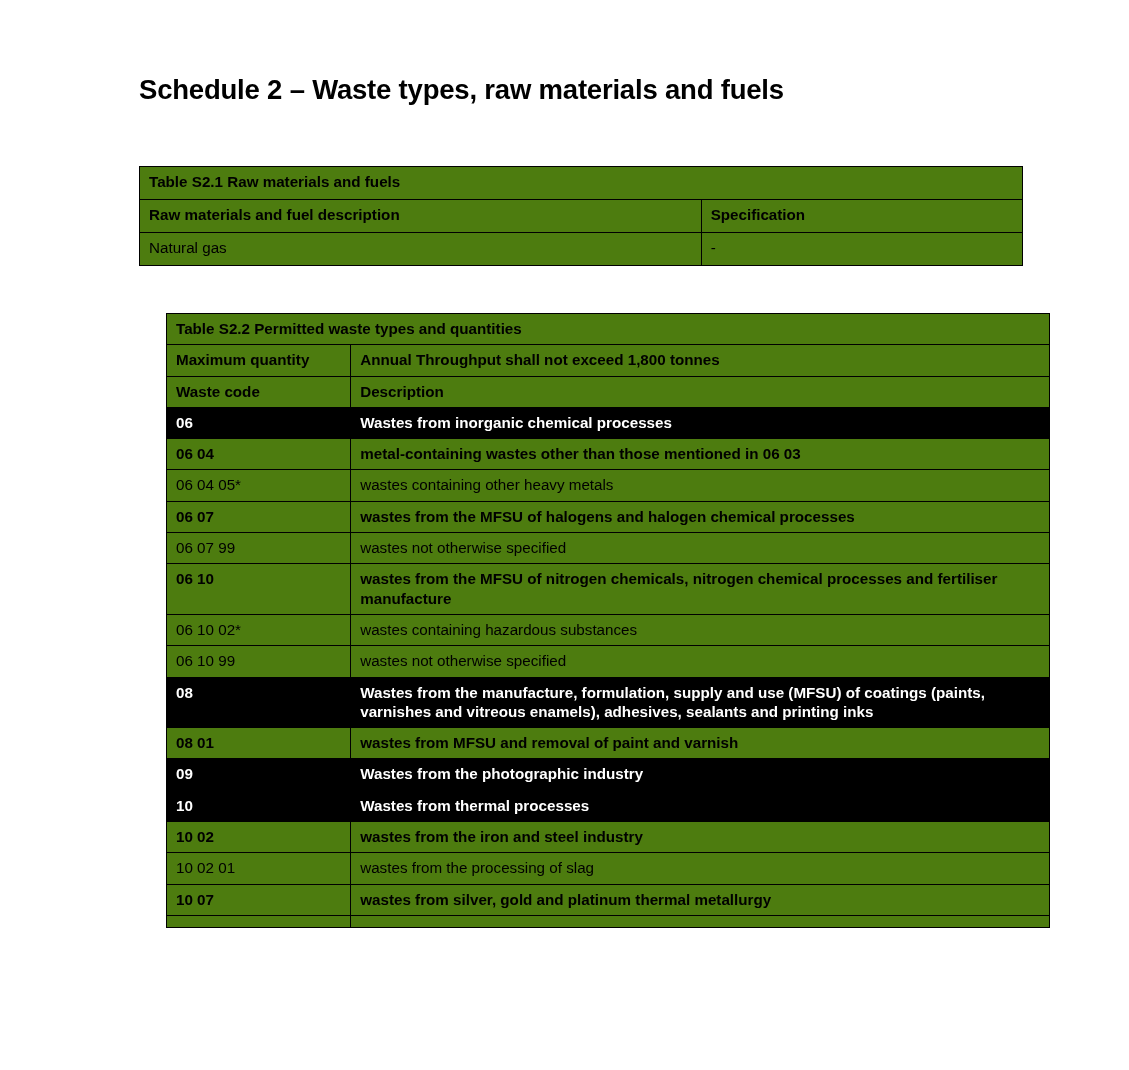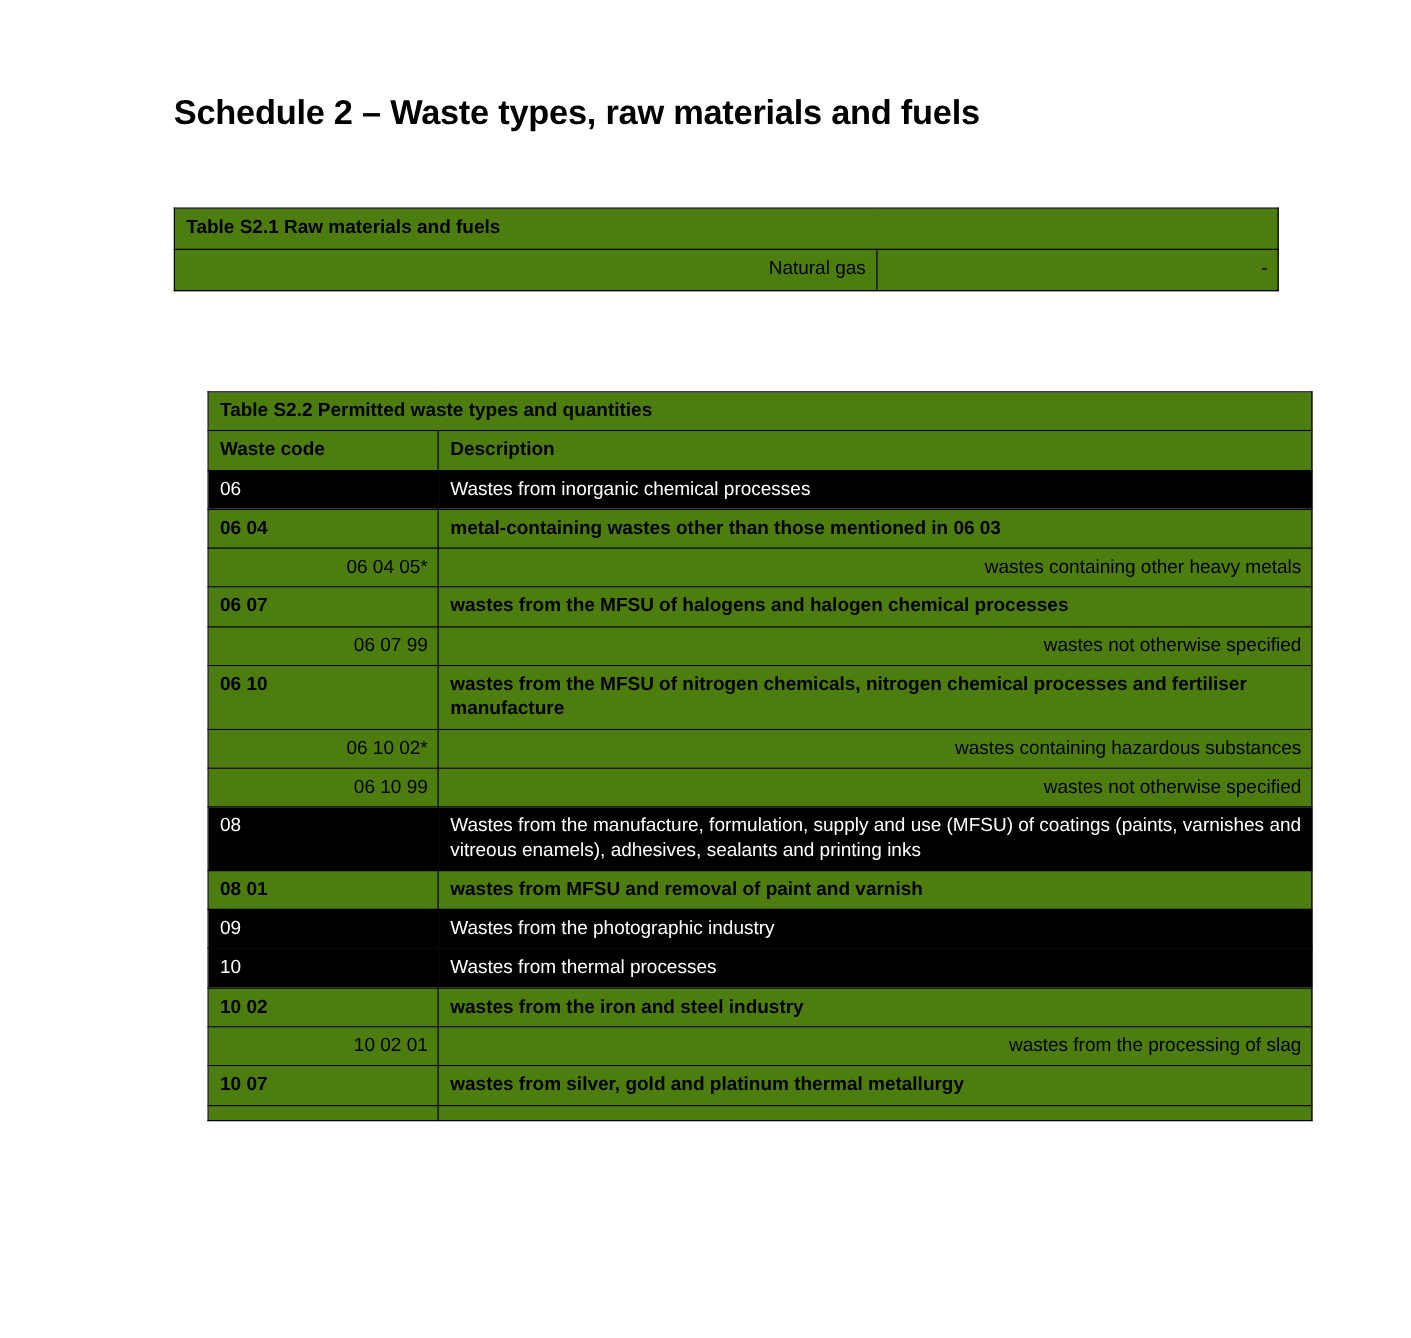--- a/index.html
+++ b/index.html
@@ -58,27 +58,27 @@
   #table-s21 .col-b { width: 321px; }
   #table-s21 td { height: 21px; }
 
   
   #table-s22 { top: 313px; margin-left: 27px; }
   #table-s22 .col-code { width: 184px; }
   #table-s22 .col-desc { width: 698px; }
 
   
   .b  { font-weight: bold; }
-  .n  { font-weight: normal; text-align: right; }
+  .n  { font-weight: normal; }
 
   
   tr.banner td {
     background: #000000;
     color: #ffffff;
-    font-weight: normal;
+    font-weight: bold;
     border-color: #000000;
     border-left-color: #000000;
     border-right-color: #000000;
   }
 
   
   .caption-cell { font-weight: bold; }
 
   .dash { font-weight: normal; }
 </style>
@@ -92,34 +92,42 @@
   <table class="tbl" id="table-s21">
     <colgroup>
       <col class="col-a">
       <col class="col-b">
     </colgroup>
     <tbody>
       <tr>
         <td class="caption-cell" colspan="2">Table S2.1 Raw materials and fuels</td>
       </tr>
       <tr>
+        <td class="b">Raw materials and fuel description</td>
+        <td class="b">Specification</td>
+      </tr>
+      <tr>
         <td class="n">Natural gas</td>
         <td class="n dash">-</td>
       </tr>
     </tbody>
   </table>
 
   <table class="tbl" id="table-s22">
     <colgroup>
       <col class="col-code">
       <col class="col-desc">
     </colgroup>
     <tbody id="s22-body">
       <tr>
         <td class="caption-cell" colspan="2">Table S2.2 Permitted waste types and quantities</td>
+      </tr>
+      <tr>
+        <td class="b">Maximum quantity</td>
+        <td class="b">Annual Throughput shall not exceed 1,800 tonnes</td>
       </tr>
       <tr>
         <td class="b">Waste code</td>
         <td class="b">Description</td>
       </tr>
 
     <tr class="banner">
           <td class="b">06</td>
           <td class="b">Wastes from inorganic chemical processes</td>
         </tr>

